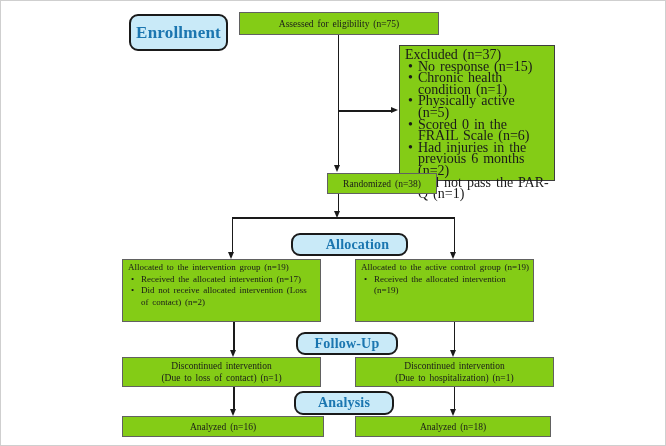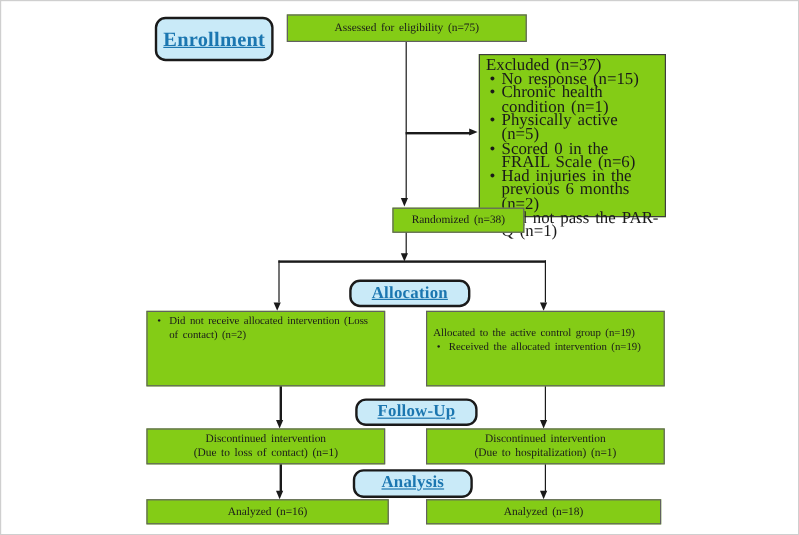--- a/index.html
+++ b/index.html
@@ -5,38 +5,38 @@
   html,body{margin:0;padding:0;background:#fff;}
   #canvas{
     position:relative;width:664px;height:444px;background:#fff;
     border:1px solid #cfcfcf;overflow:hidden;
     font-family:"Liberation Serif","DejaVu Serif",serif;color:#1a1a1a;
   }
   
   .stage{
     position:absolute;display:flex;align-items:center;justify-content:center;
     background:#c9eaf8;border:2px solid #1a1a1a;border-radius:9px;
-    color:#1b76b0;font-weight:bold;letter-spacing:.2px;text-decoration:underline;
+    color:#1b76b0;font-weight:bold;letter-spacing:.2px;
   }
   #stage-enrollment{left:128px;top:13px;width:95px;height:33px;font-size:17px;}
-  #stage-allocation{left:290px;top:232px;width:97px;height:19px;font-size:14px;}
+  #stage-allocation{left:290px;top:232px;width:97px;height:19px;font-size:14px;padding-left:16px;}
   #stage-followup{left:295px;top:331px;width:98px;height:19px;font-size:14px;}
   #stage-analysis{left:293px;top:390px;width:96px;height:20px;font-size:14px;}
   
   .fbox{
     position:absolute;background:#84cc16;border:1px solid #616161;
     box-sizing:border-box;font-size:9.5px;word-spacing:1.5px;
   }
   .center{display:flex;align-items:center;justify-content:center;text-align:center;}
   #box-assessed{left:238px;top:11px;width:200px;height:23px;}
   #box-excluded{left:398px;top:44px;width:156px;height:136px;border-color:#3d3d3d;
                 font-size:14px;line-height:11.6px;padding:3px 4px 0 5px;}
   #box-randomized{left:282px;top:172px;width:110px;height:21px;margin-left:44px;}
   #box-alloc-left{left:121px;top:258px;width:199px;height:63px;font-size:9px;line-height:11.6px;padding:2px 3px 0 5px;}
-  #box-alloc-right{left:354px;top:258px;width:199px;height:63px;font-size:9px;line-height:11.6px;padding:12px 3px 0 5px;}
+  #box-alloc-right{left:354px;top:258px;width:179px;height:63px;font-size:9px;line-height:11.6px;padding:2px 3px 0 5px;}
   #box-followup-left{left:121px;top:356px;width:199px;height:30px;line-height:12.5px;flex-direction:column;}
   #box-followup-right{left:354px;top:356px;width:199px;height:30px;line-height:12.5px;flex-direction:column;}
   #box-analyzed-left{left:121px;top:415px;width:202px;height:21px;}
   #box-analyzed-right{left:354px;top:415px;width:196px;height:21px;}
   ul.blist{margin:0;padding:0;list-style:none;}
   ul.blist li{position:relative;padding-left:13px;}
   ul.blist li::before{content:"\2022";position:absolute;left:3px;top:0;}
   
   .vline{position:absolute;width:1.5px;background:#1a1a1a;}
   .hline{position:absolute;height:1.5px;background:#1a1a1a;}
@@ -81,21 +81,23 @@
 
   <div class="vline" style="left:336.5px;top:193px;height:18px;"></div>
   <div class="arr-d" style="left:333px;top:210px;"></div>
   <div class="hline" style="left:230.5px;top:216px;width:223px;"></div>
   <div class="vline" style="left:230.5px;top:216px;height:35px;"></div>
   <div class="arr-d" style="left:227px;top:251px;"></div>
   <div class="vline" style="left:452.5px;top:216px;height:35px;"></div>
   <div class="arr-d" style="left:449px;top:251px;"></div>
 
   <div class="fbox" id="box-alloc-left">
+    <div>Allocated to the intervention group (n=19)</div>
     <ul class="blist">
+      <li>Received the allocated intervention (n=17)</li>
       <li>Did not receive allocated intervention (Loss of contact) (n=2)</li>
     </ul>
   </div>
   <div class="fbox" id="box-alloc-right">
     <div>Allocated to the active control group (n=19)</div>
     <ul class="blist">
       <li>Received the allocated intervention (n=19)</li>
     </ul>
   </div>
 

